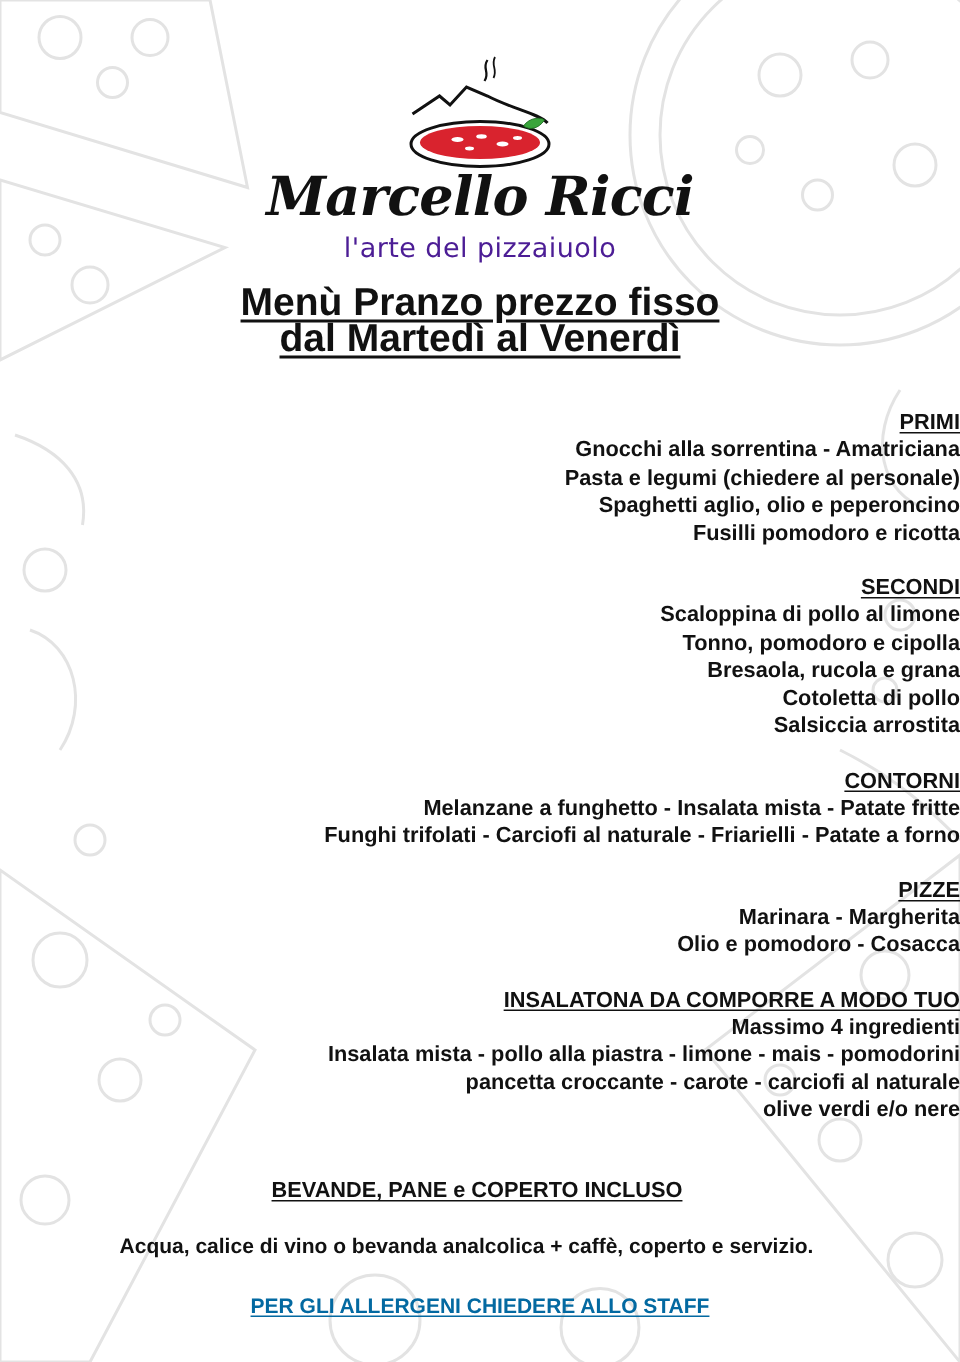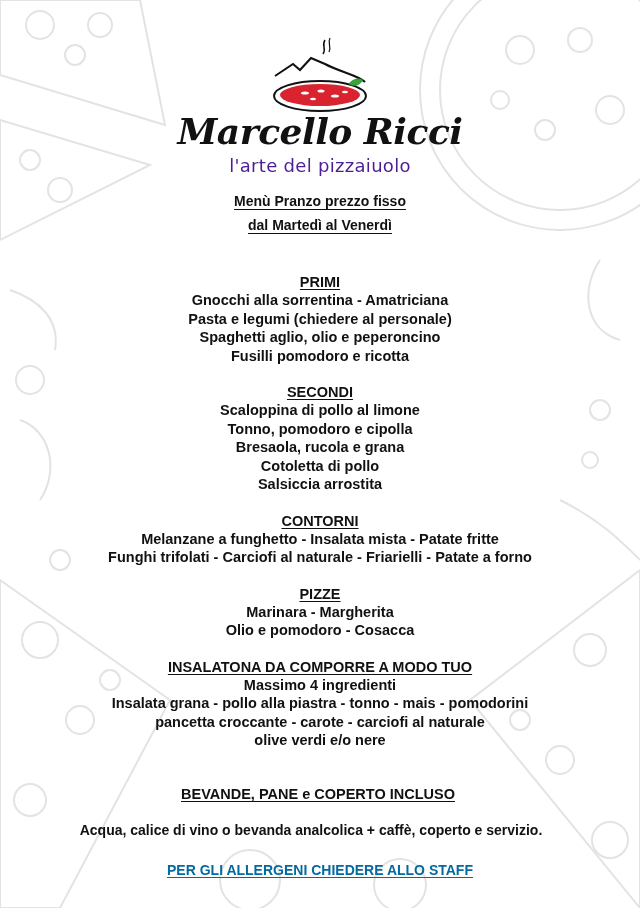--- a/index.html
+++ b/index.html
@@ -21,25 +21,25 @@
       font-size: 36px; letter-spacing: -0.5px; color: #111;
     }
     .tagline {
       position: absolute; left: 0; top: 155px; width: 640px; text-align: center;
       font-family: "DejaVu Sans", sans-serif; font-size: 18px; color: #4c1d95;
       letter-spacing: 0.3px;
     }
 
     .title {
       position: absolute; left: 0; top: 189px; width: 640px; text-align: center;
-      font-weight: bold; font-size: 14px; line-height: 24px;
+      font-weight: bold; font-size: 26px; line-height: 24px;
     }
     .title span { display: block; text-decoration: underline; text-underline-offset: 3px; }
 
-    .menu { position: absolute; left: 0; top: 273px; width: 640px; text-align: center; }
+    .menu { position: absolute; left: 0; top: 273px; width: 640px; text-align: right; }
     .section { margin-bottom: 18px; }
     .sec-head {
       font-weight: bold; font-size: 14.5px; line-height: 18px;
       text-decoration: underline; text-underline-offset: 2px;
     }
     .item { font-weight: bold; font-size: 14.5px; line-height: 18.5px; }
 
     .footer-head {
       position: absolute; left: 0; top: 786px; width: 636px; text-align: center;
       font-weight: bold; font-size: 14.5px; text-decoration: underline;
@@ -156,21 +156,21 @@
       <div class="item">Funghi trifolati - Carciofi al naturale - Friarielli - Patate a forno</div>
     </div>
     <div class="section">
       <div class="sec-head">PIZZE</div>
       <div class="item">Marinara - Margherita</div>
       <div class="item">Olio e pomodoro - Cosacca</div>
     </div>
     <div class="section">
       <div class="sec-head">INSALATONA DA COMPORRE A MODO TUO</div>
       <div class="item">Massimo 4 ingredienti</div>
-      <div class="item">Insalata grana - pollo alla piastra - tonno - mais - pomodorini</div>
+      <div class="item">Insalata mista - pollo alla piastra - limone - mais - pomodorini</div>
       <div class="item">pancetta croccante - carote - carciofi al naturale</div>
       <div class="item">olive verdi e/o nere</div>
     </div>
   </div>
 
   <div class="footer-head">BEVANDE, PANE e COPERTO INCLUSO</div>
   <div class="footer-text">Acqua, calice di vino o bevanda analcolica  + caffè, coperto e servizio.</div>
   <div class="allergen" style="color:#0369a1;">PER GLI ALLERGENI CHIEDERE ALLO STAFF</div>
 </div>
 

